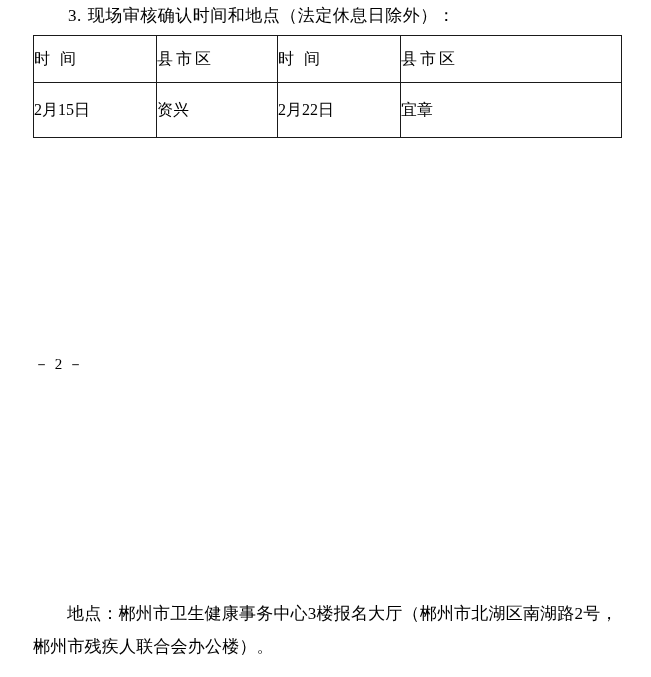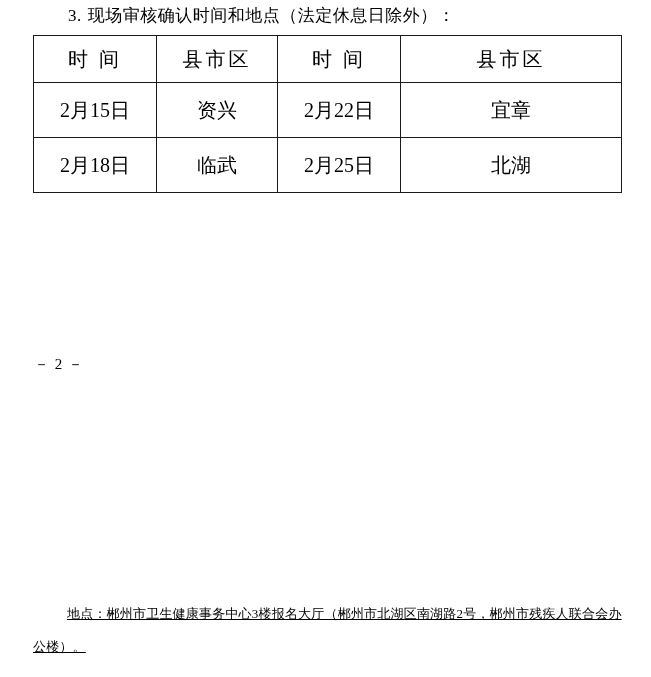--- a/index.html
+++ b/index.html
@@ -37,23 +37,23 @@
     position: absolute;
     left: 33px;
     top: 35px;
     width: 584px;
     border-collapse: collapse;
     table-layout: fixed;
   }
   table.schedule td {
     border: 1px solid #1a1a1a;
     height: 54px;
-    text-align: center;
+    text-align: left;
     vertical-align: middle;
-    font-size: 20px;
+    font-size: 16px;
     padding: 0;
   }
   table.schedule tr.header td {
     height: 46px;
     letter-spacing: 3px;
   }
   table.schedule td.c0 { width: 122px; }
   table.schedule td.c1 { width: 120px; }
   table.schedule td.c2 { width: 122px; }
   table.schedule td.c3 { width: 220px; }
@@ -62,25 +62,24 @@
     left: 34px;
     top: 355px;
     font-size: 15px;
     letter-spacing: 1px;
   }
   .footer-para {
     position: absolute;
     left: 33px;
     top: 597px;
     width: 590px;
-    font-size: 13px;
+    font-size: 17px;
     line-height: 33px;
     text-indent: 34px;
     letter-spacing: 0.2px;
-    text-decoration: underline;
   }
 </style>
 </head>
 <body>
 
 <div class="page">
 
   <div class="heading">
     <span class="num">3.</span><span>现场审核确认时间和地点（法定休息日除外）：</span>
   </div>
@@ -92,26 +91,20 @@
         <td class="c1">县市区</td>
         <td class="c2">时  间</td>
         <td class="c3">县市区</td>
       </tr>
       <tr>
         <td class="c0">2月15日</td>
         <td class="c1">资兴</td>
         <td class="c2">2月22日</td>
         <td class="c3">宜章</td>
       </tr>
-      <tr>
-        <td class="c0">2月18日</td>
-        <td class="c1">临武</td>
-        <td class="c2">2月25日</td>
-        <td class="c3">北湖</td>
-      </tr>
     </tbody>
   </table>
 
   <div class="pagenum">－ 2 －</div>
 
   <div class="footer-para">地点：郴州市卫生健康事务中心3楼报名大厅（郴州市北湖区南湖路2号，郴州市残疾人联合会办公楼）。</div>
 
 </div>
 
 </body></html>

